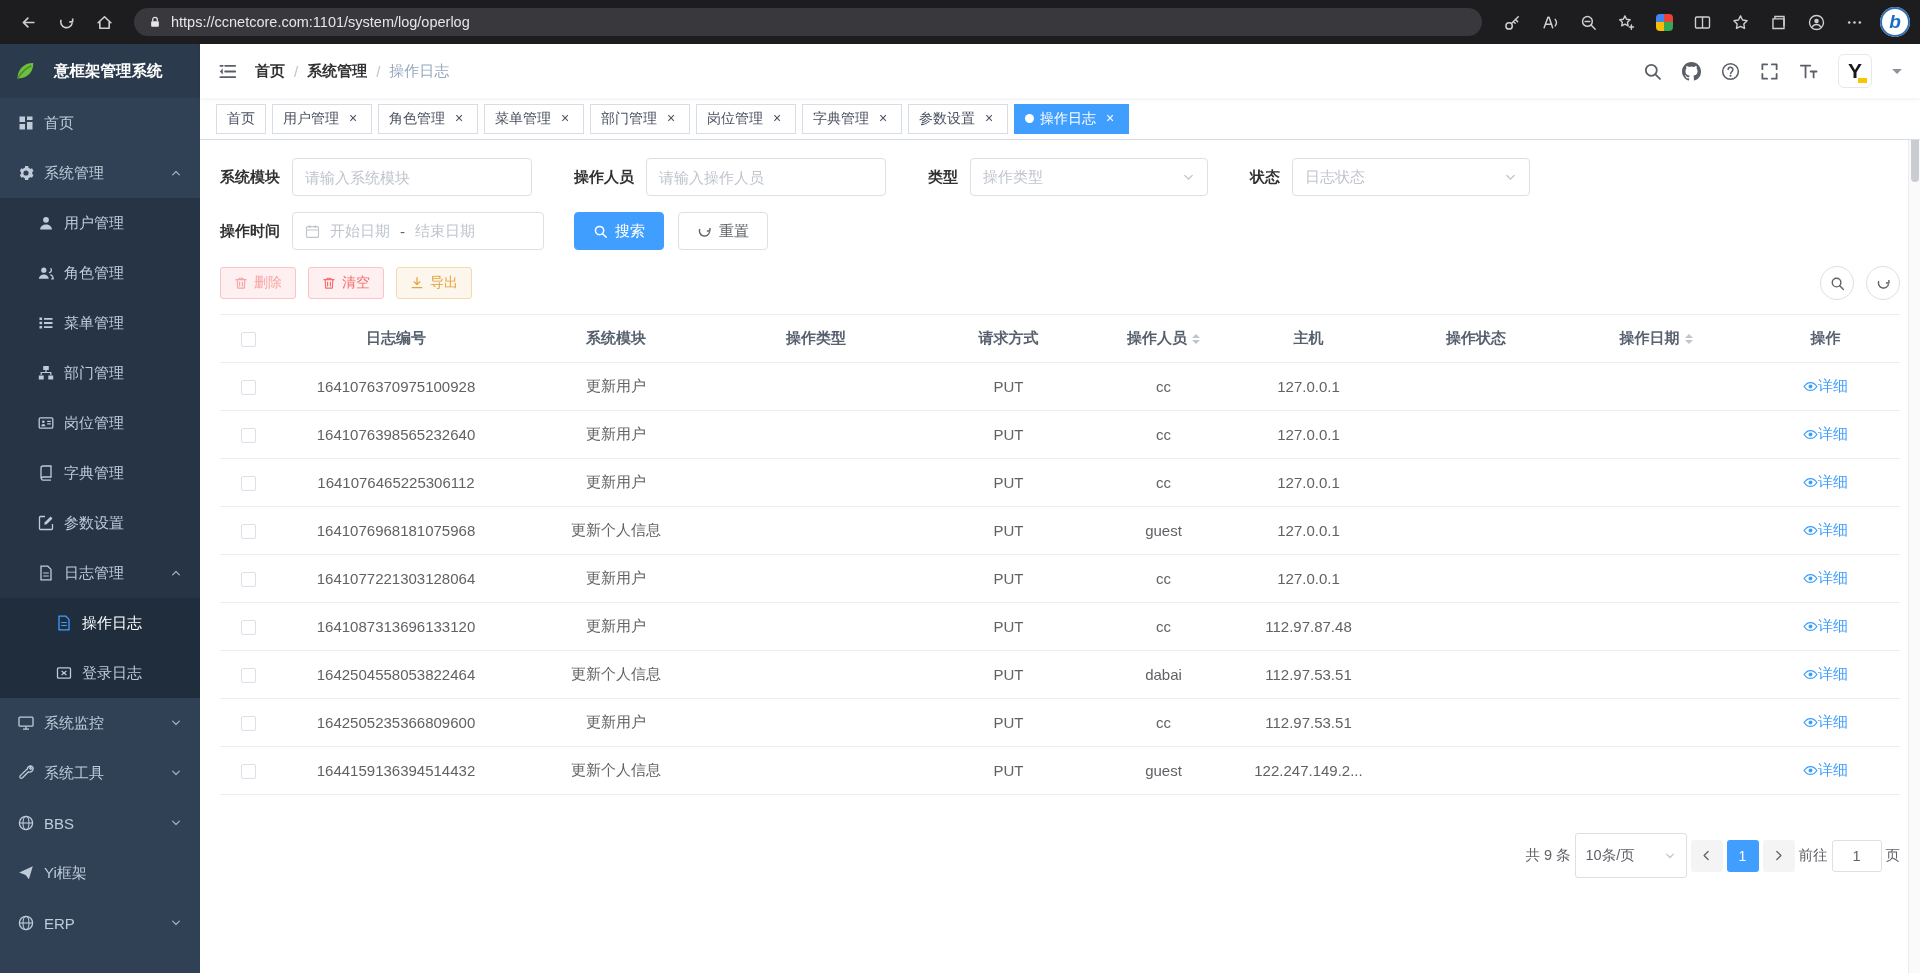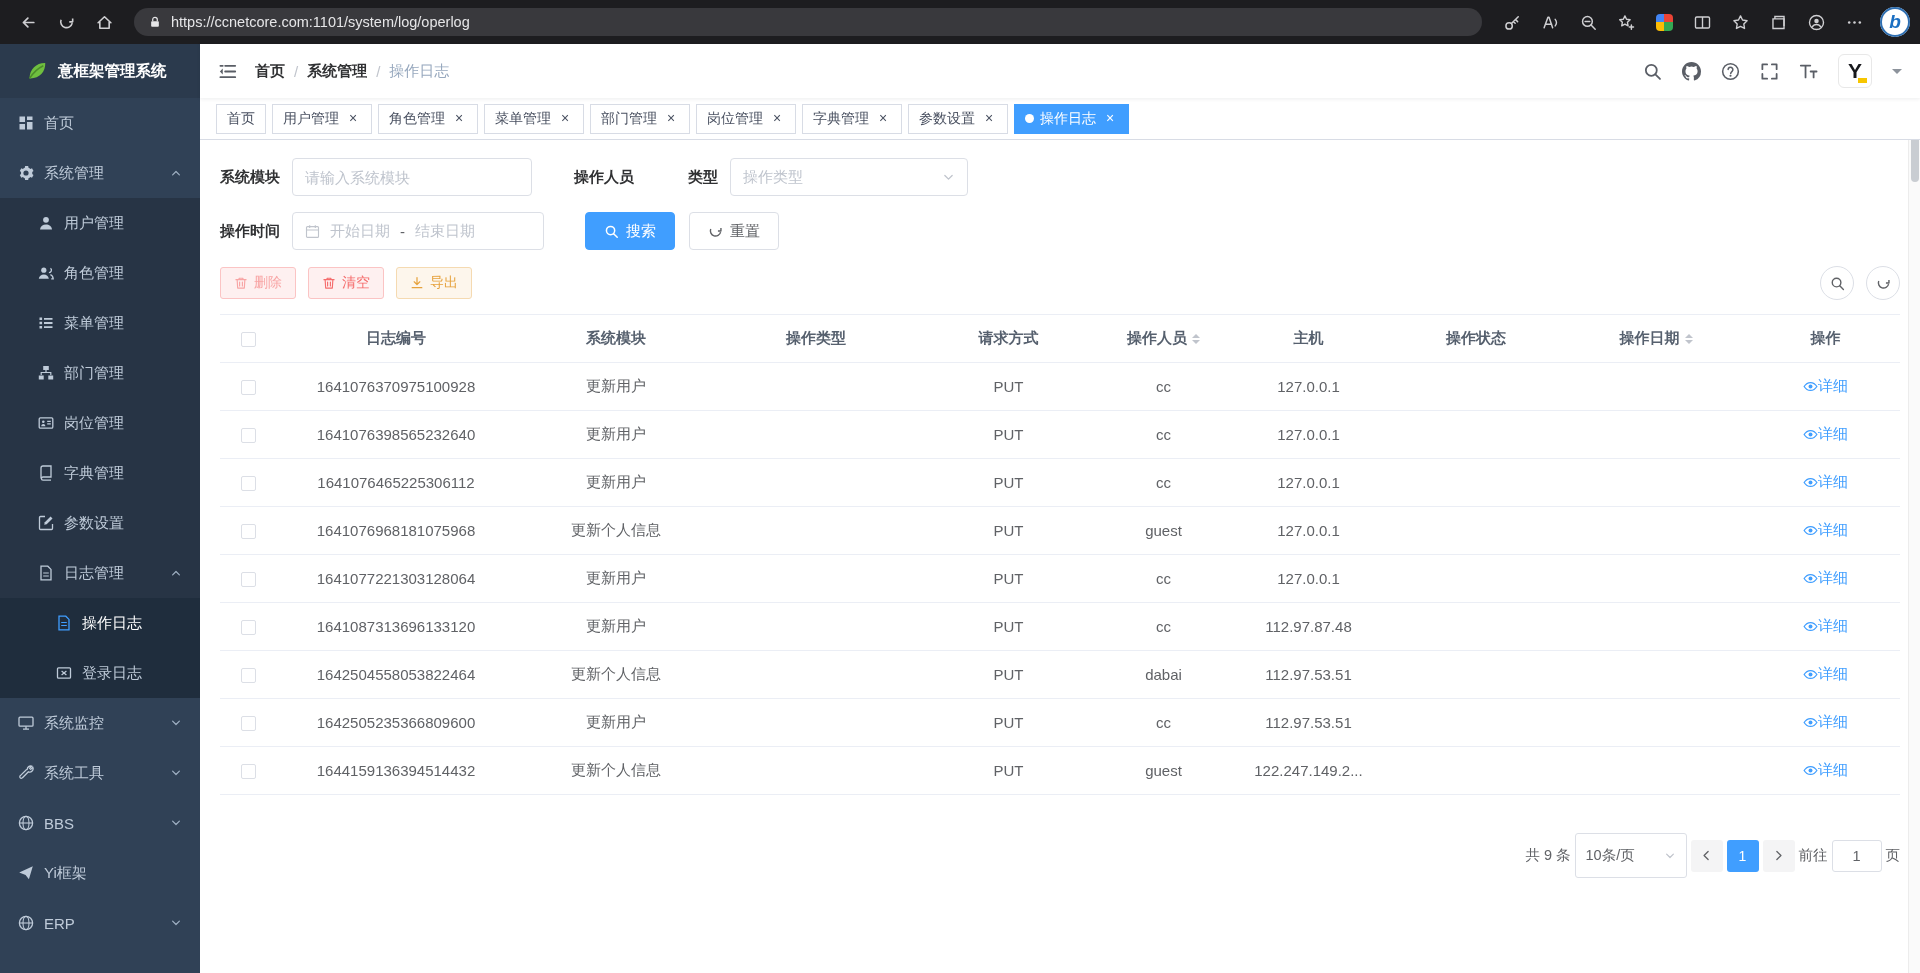--- a/index.html
+++ b/index.html
@@ -16,21 +16,21 @@
   .ext-colored{width:17px;height:17px;border-radius:4px;overflow:hidden;display:grid;grid-template-columns:1fr 1fr;grid-template-rows:1fr 1fr}
   .ext-colored i{display:block}
   .ext-colored i:nth-child(1){background:#4285f4}.ext-colored i:nth-child(2){background:#ea4335}
   .ext-colored i:nth-child(3){background:#fbbc05}.ext-colored i:nth-child(4){background:#34a853}
   .bing{width:30px;height:30px;margin-left:6px;background:#fff;border-radius:50%;display:flex;align-items:center;justify-content:center;
     color:#1b6fc2;font-weight:bold;font-style:italic;font-size:19px;box-shadow:0 0 0 2px #2f6fb1 inset}
 
   
   .app{display:flex;height:929px}
   .sidebar{width:200px;flex:0 0 200px;background:#304156;color:#bfcbd9;overflow:hidden}
-  .logo{height:54px;display:flex;align-items:center;gap:10px;padding:0 26px;background:#2b3a4d}
+  .logo{height:54px;display:flex;align-items:center;gap:18px;padding:0 14px;background:#2b3a4d}
   .logo-icon{font-size:22px;display:flex}
   .logo-text{color:#fff;font-size:15.5px;font-weight:bold;white-space:nowrap}
   .menu-item{height:50px;display:flex;align-items:center;gap:10px;padding:0 18px;font-size:15px;cursor:pointer;white-space:nowrap}
   .menu-item .mi-icon{font-size:16px;display:flex;flex:0 0 auto}
   .menu-item .mi-arrow{margin-left:auto;font-size:12px;display:flex;color:#9fb0c3}
   .menu-item.level1{padding-left:38px;background:#273445}
   .menu-item.level2{padding-left:56px;background:#1f2d3d}
   .menu-item.active{color:#fff}
   .menu-item.active .mi-icon{color:#409eff}
   .mi-arrow.down svg{transform:rotate(180deg)}
@@ -505,36 +505,48 @@
 
     <div class="content">
 
       <div class="frow">
         <div class="fgroup">
           <span class="flabel">系统模块</span>
           <input class="tinput" placeholder="请输入系统模块" style="">
         </div>
         <div class="fgroup">
           <span class="flabel">操作人员</span>
+          <input class="tinput" placeholder="请输入操作人员" style="">
         </div>
         <div class="fgroup">
           <span class="flabel">类型</span>
           <div class="fselect">
             <span>操作类型</span>
             <span class="sel-arrow">
                 <svg class="ic" viewBox="0 0 16 16">
                   <path d="M3.5 10.5L8 6l4.5 4.5" fill="none" stroke="currentColor" stroke-width="1.6" stroke-linecap="round" stroke-linejoin="round"></path>
                 </svg>
               </span>
           </div>
         </div>
+        <div class="fgroup" style="margin-right:0">
+          <span class="flabel">状态</span>
+          <div class="fselect">
+            <span>日志状态</span>
+            <span class="sel-arrow">
+                <svg class="ic" viewBox="0 0 16 16">
+                  <path d="M3.5 10.5L8 6l4.5 4.5" fill="none" stroke="currentColor" stroke-width="1.6" stroke-linecap="round" stroke-linejoin="round"></path>
+                </svg>
+              </span>
+          </div>
+        </div>
       </div>
 
       <div class="frow">
-        <div class="fgroup" style="margin-right:11px">
+        <div class="fgroup" style="margin-right:0">
           <span class="flabel">操作时间</span>
           <div class="daterange">
             <span class="cal">
                 <svg class="ic" viewBox="0 0 16 16">
                   <rect x="1.6" y="2.8" width="12.8" height="11.4" rx="1" fill="none" stroke="currentColor" stroke-width="1.2"></rect>
                   <path d="M1.6 6.4h12.8M5 1.4v2.8M11 1.4v2.8" stroke="currentColor" stroke-width="1.2" fill="none"></path>
                 </svg>
               </span>
             <span class="dr-ph">开始日期</span>
             <span class="dr-sep">-</span>

